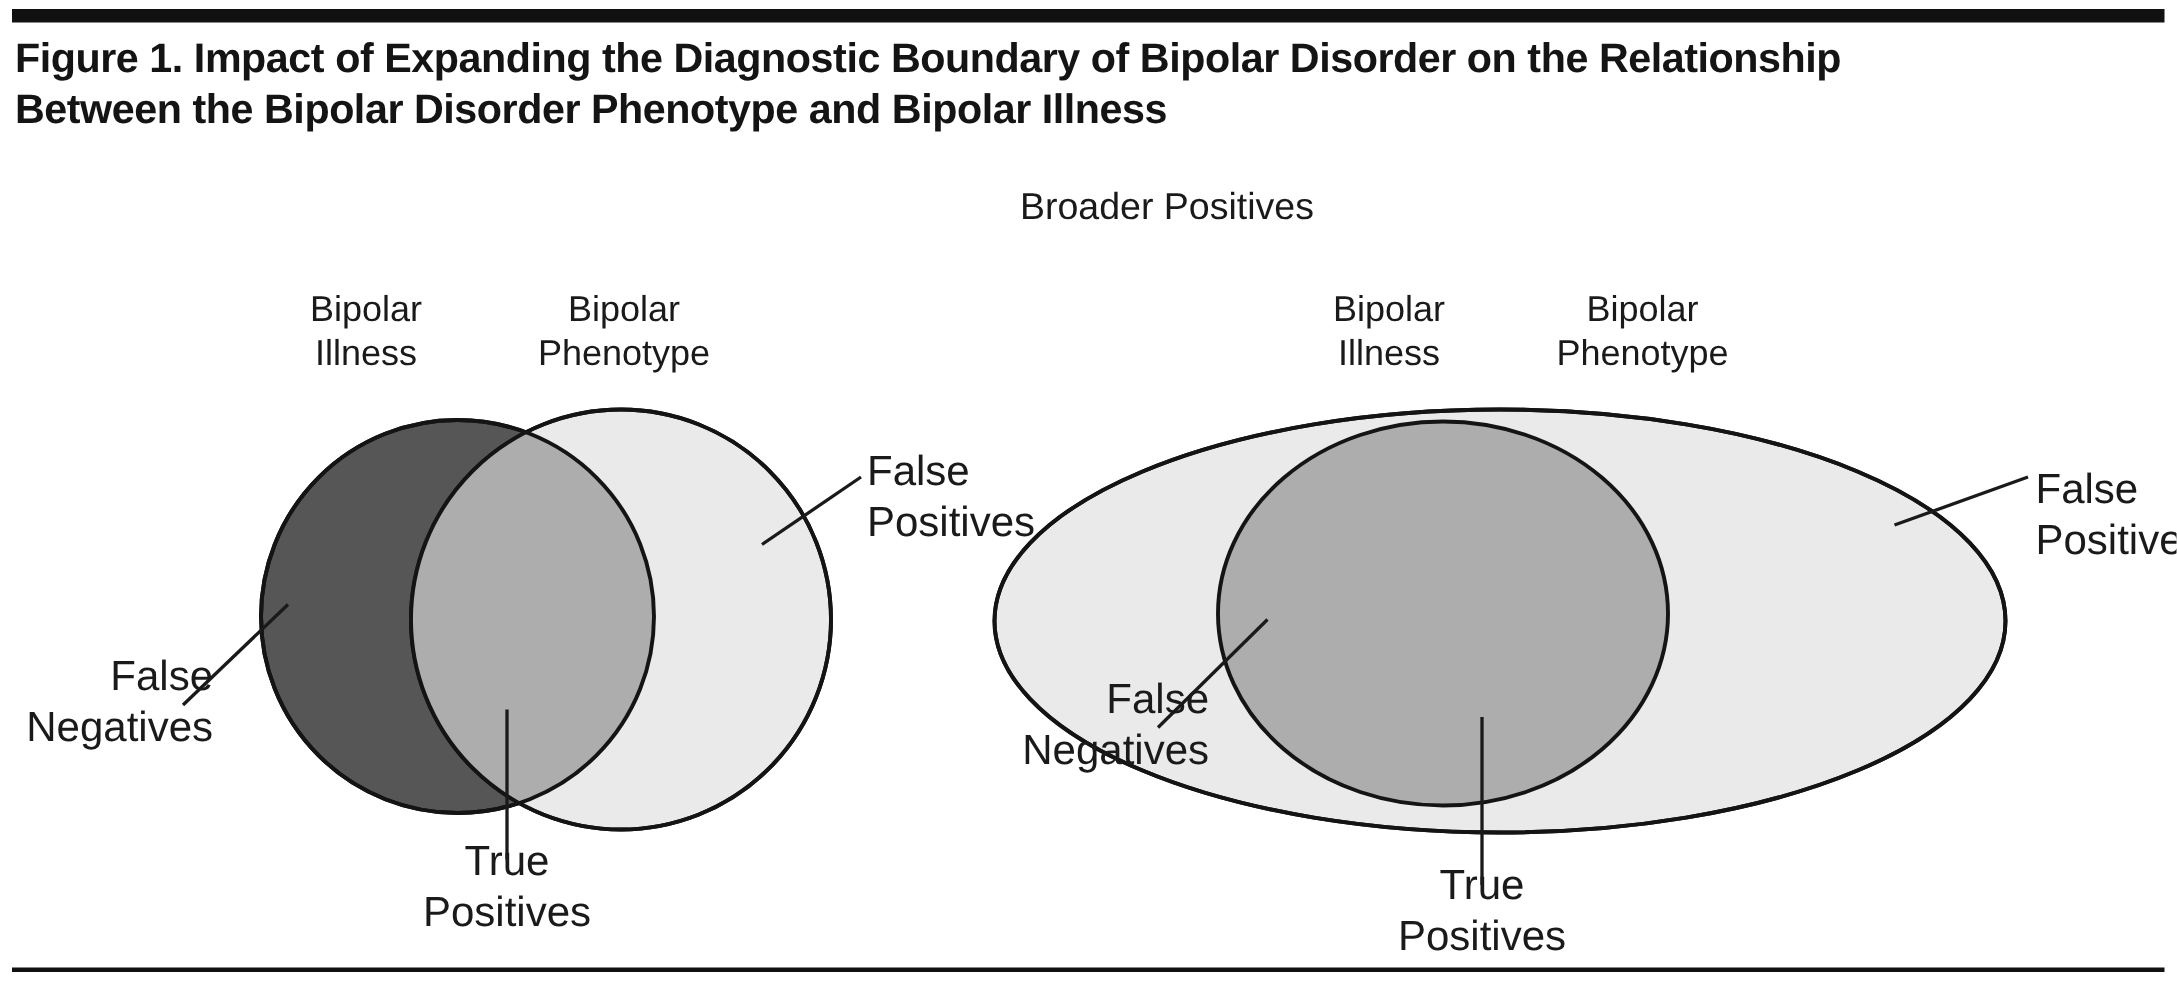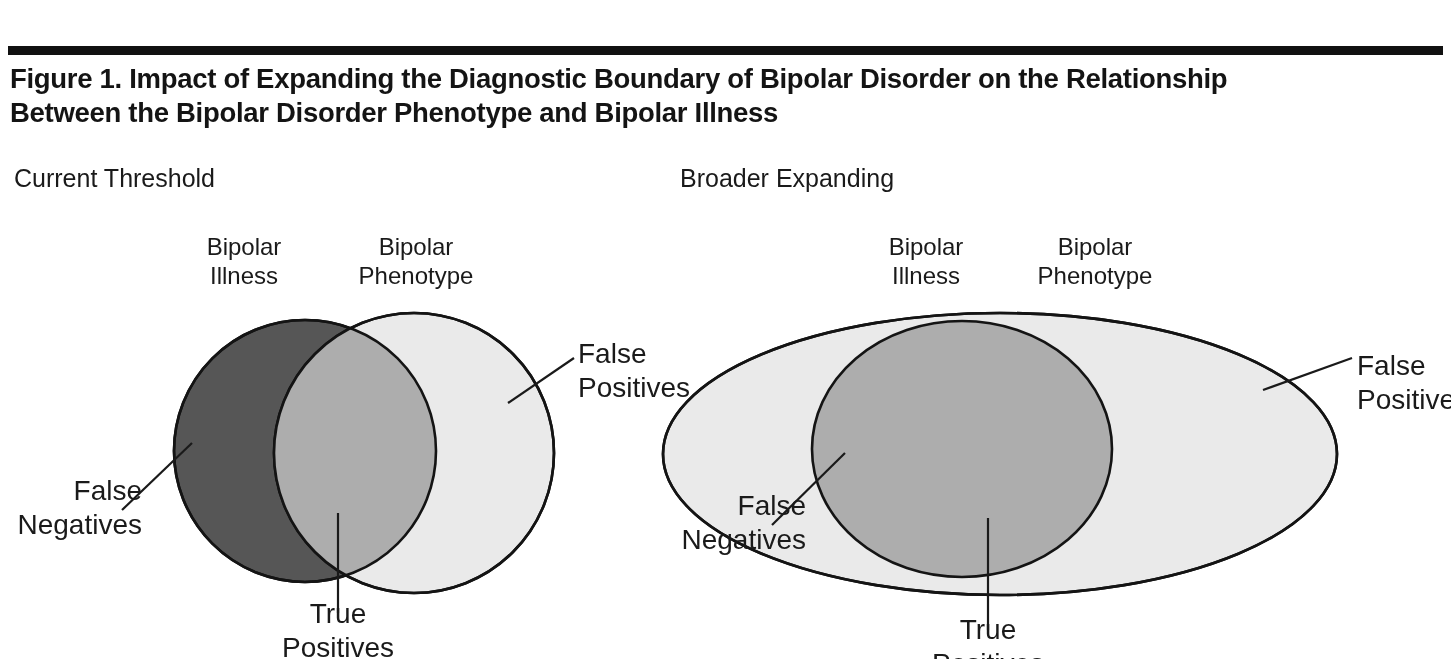--- a/index.html
+++ b/index.html
@@ -13,21 +13,20 @@
     position: relative;
     font-family: "Liberation Sans", sans-serif;
     color: #1a1a1a;
     overflow: hidden;
   }
   #figure-root {
     position: absolute;
     left: 0; top: 0;
     width: 1451px;
     height: 465px;
-    margin-top: 40px;
   }
   .rule-top {
     position: absolute;
     left: 8px;
     top: 6px;
     width: 1435px;
     height: 9px;
     background: #111111;
   }
   .rule-bottom {
@@ -101,22 +100,21 @@
 </style>
 </head>
 <body>
 
 <div id="figure-root">
 
   <div class="rule-top"></div>
 
   <div class="fig-title" id="figure-title">Figure 1. Impact of Expanding the Diagnostic Boundary of Bipolar Disorder on the Relationship Between the Bipolar Disorder Phenotype and Bipolar Illness</div>
 
-  <div class="panel-heading" id="heading-current">Current Threshold</div>
-  <div class="panel-heading" id="heading-broader">Broader Expanding</div>
+  <div class="panel-heading" id="heading-broader">Broader Positives</div>
 
   <svg class="venn-svg" viewBox="0 0 1451 659">
     <defs>
 
       <clipPath id="clip-left-illness">
         <circle cx="305" cy="411" r="131"></circle>
       </clipPath>
 
       <clipPath id="clip-right-illness">
         <ellipse cx="962" cy="409" rx="150" ry="128"></ellipse>

